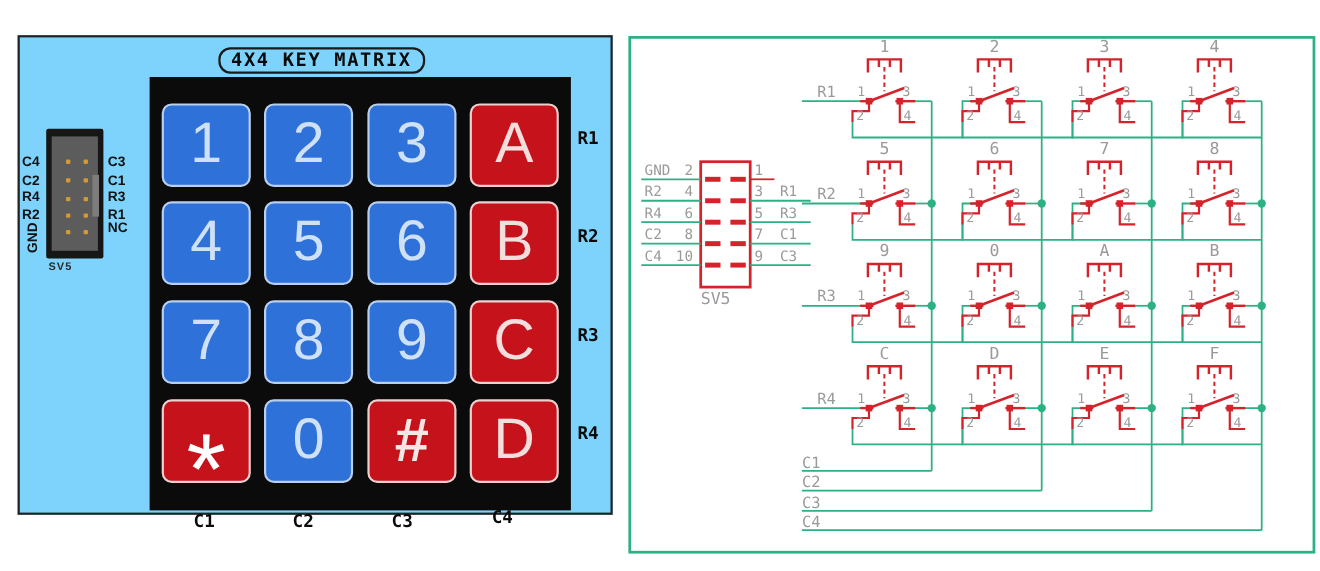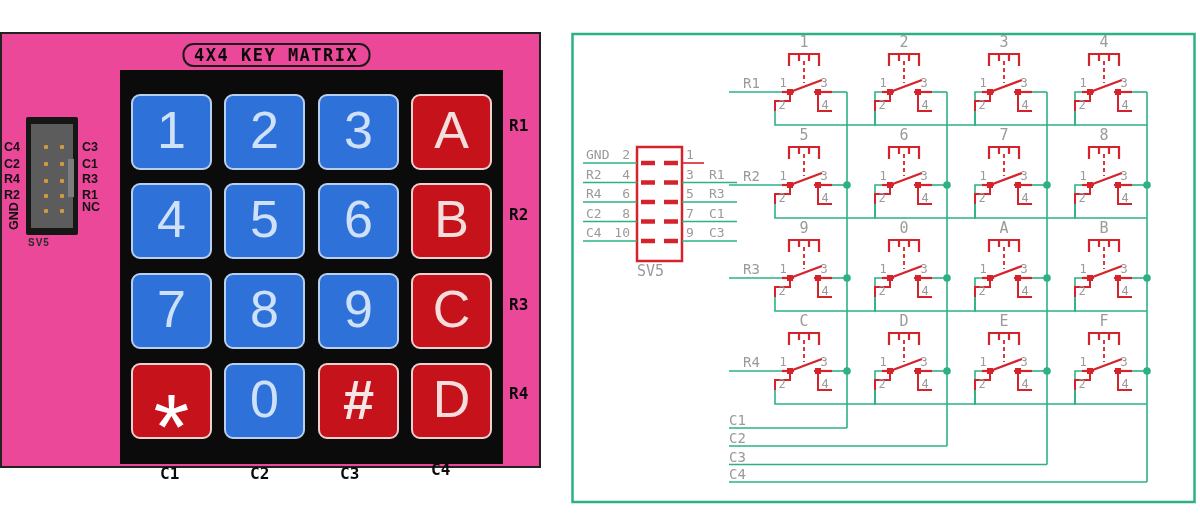--- a/index.html
+++ b/index.html
@@ -1,20 +1,20 @@
 <!DOCTYPE html>
 <html><head>
 <meta charset="utf-8">
 <style>
   html,body{margin:0;padding:0;background:#fff;}
   #canvas{position:relative;width:1200px;height:519px;background:#fff;overflow:hidden;
           font-family:"Liberation Sans",sans-serif;}
   
-  .panel-left{position:absolute;left:0;top:32px;width:541px;height:436px;
-              background:#ec4899;border:2px solid #222;box-sizing:border-box;}
+  .panel-left{position:absolute;left:16px;top:32px;width:541px;height:436px;
+              background:#7dd3fc;border:2px solid #222;box-sizing:border-box;}
   .title-box{position:absolute;left:50%;top:9px;transform:translateX(-47%);
              border:2px solid #1a1a1a;border-radius:11px;padding:0 10px;
              font:bold 17px "DejaVu Sans Mono",monospace;letter-spacing:1.5px;color:#0a0a0a;
              white-space:nowrap;}
   .conn{position:absolute;left:24px;top:83px;width:52px;height:118px;background:#161616;border-radius:2px;}
   .conn-inner{position:absolute;left:5px;top:7px;width:42px;height:104px;background:#5c5c5c;}
   .conn-notch{position:absolute;left:42px;top:42px;width:6px;height:38px;background:#7d7d7d;}
   .pin-dot{position:absolute;width:4px;height:4px;border-radius:1px;background:#d29a36;}
   .conn-label{position:absolute;font:bold 12.5px "Liberation Sans",sans-serif;color:#111;
               line-height:14px;white-space:nowrap;}

